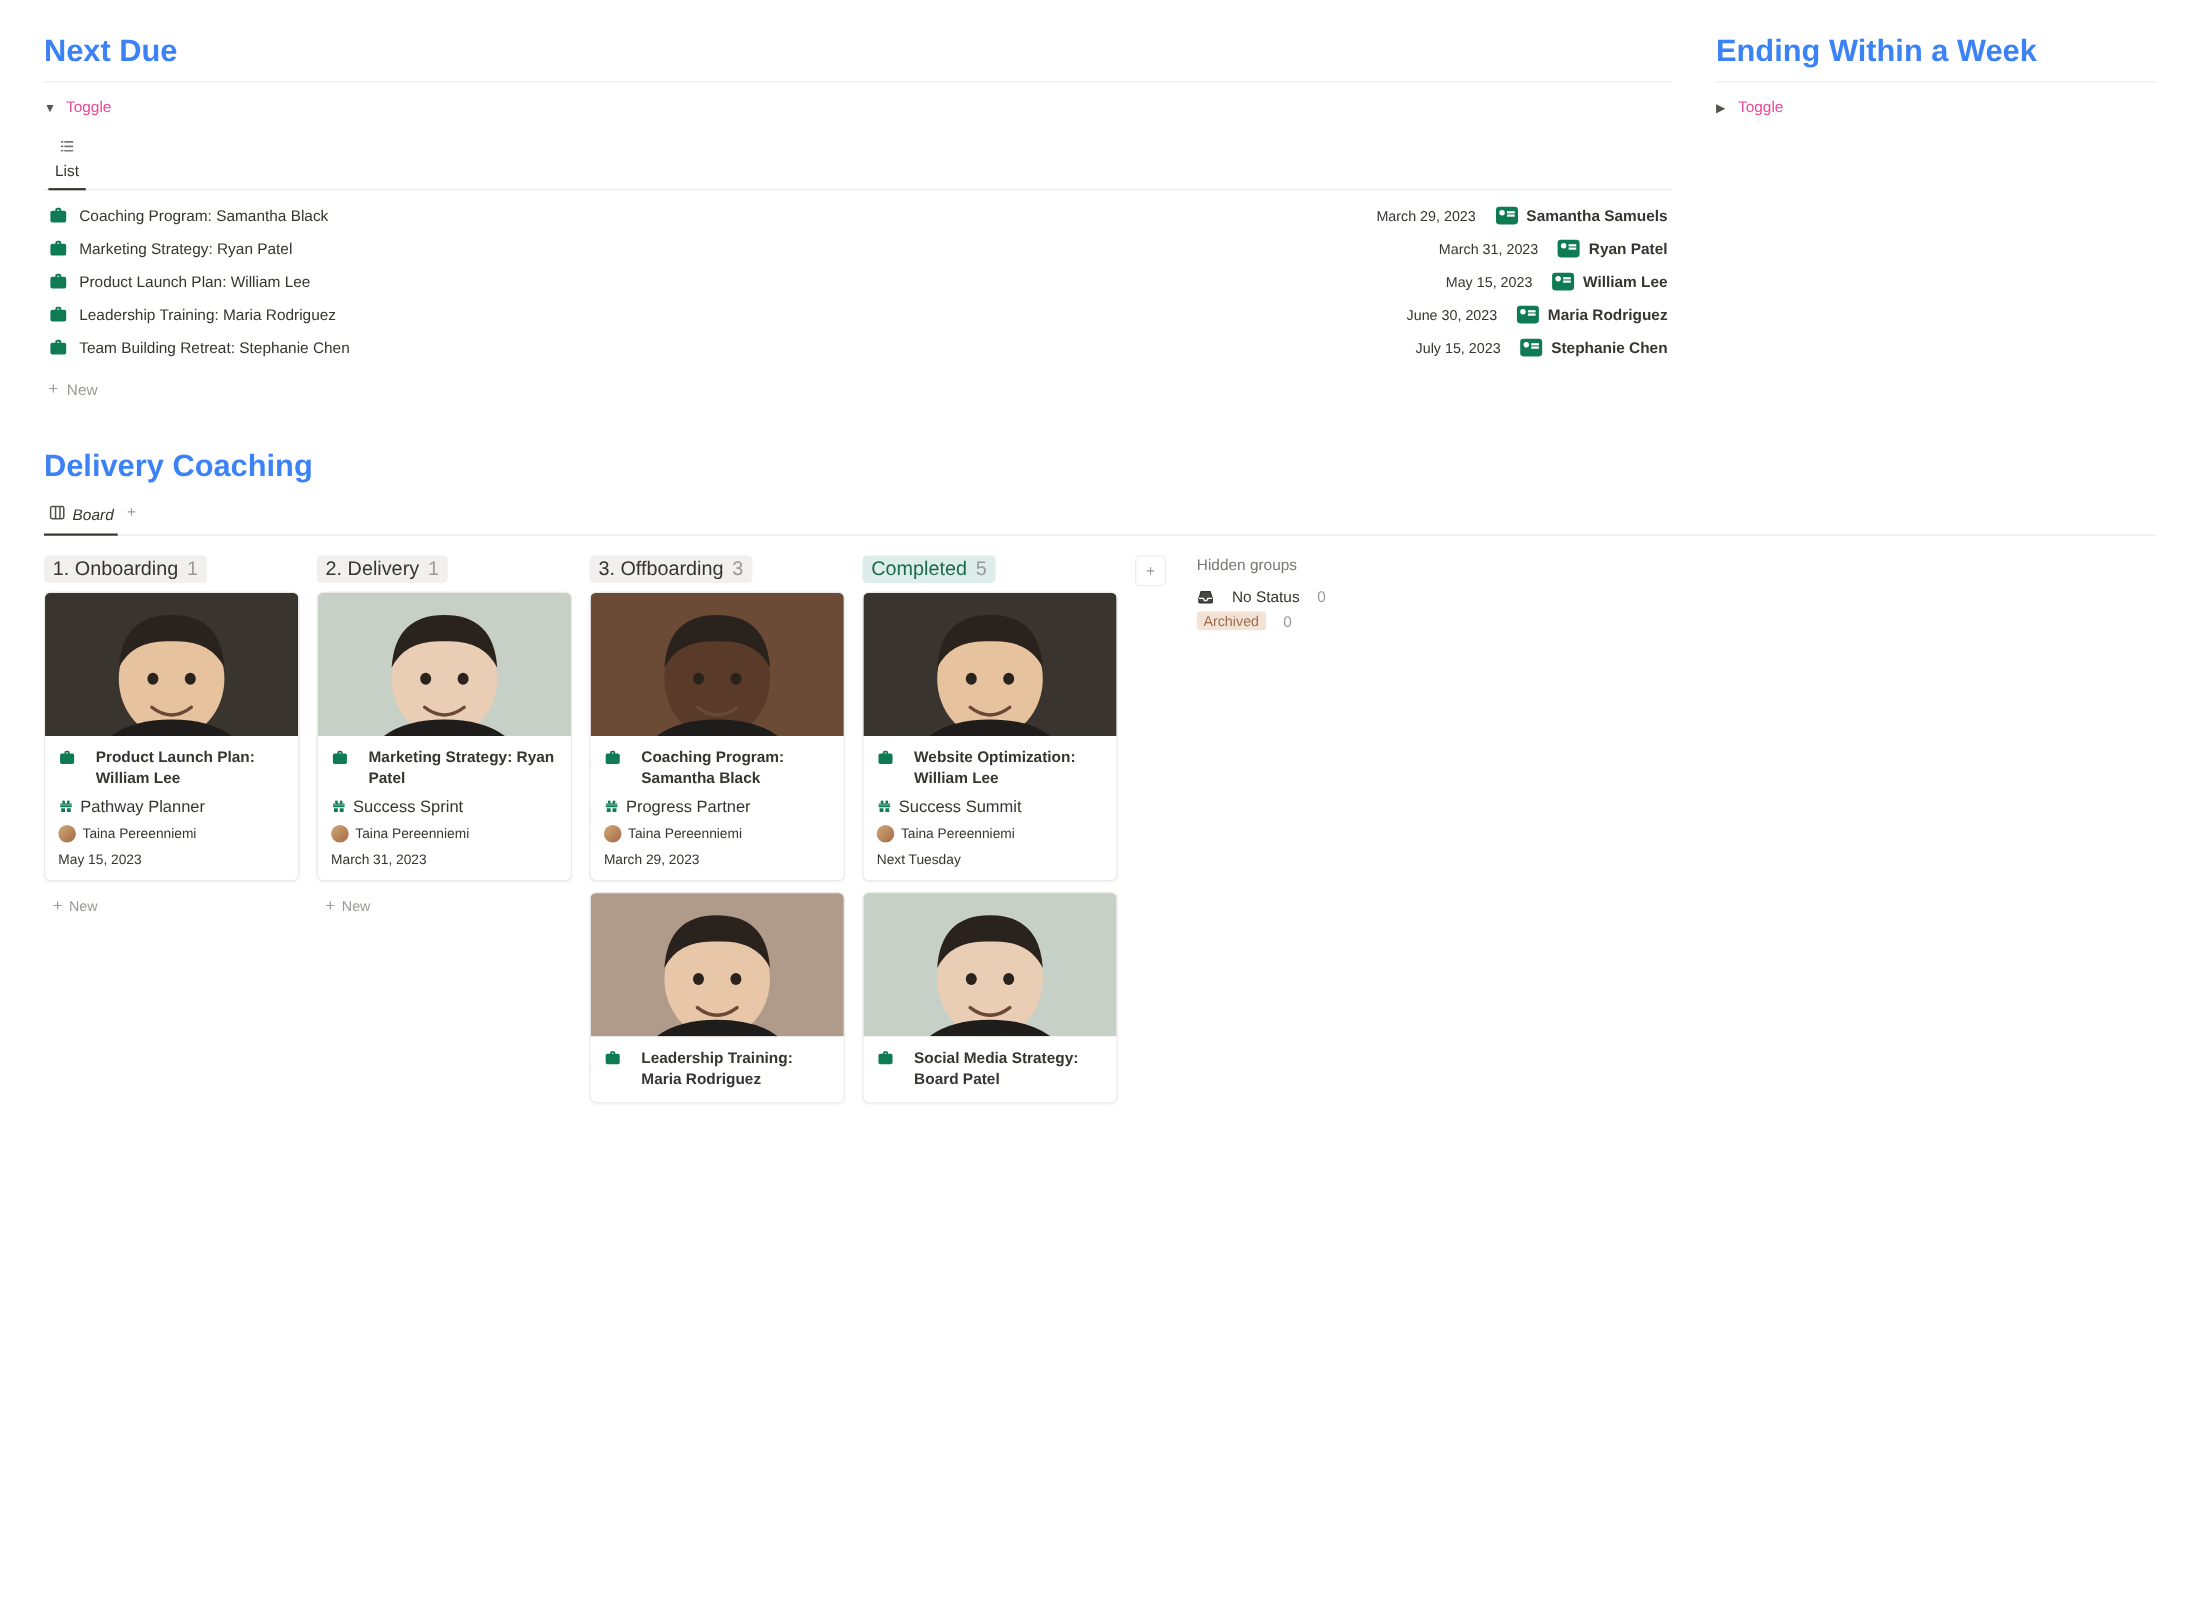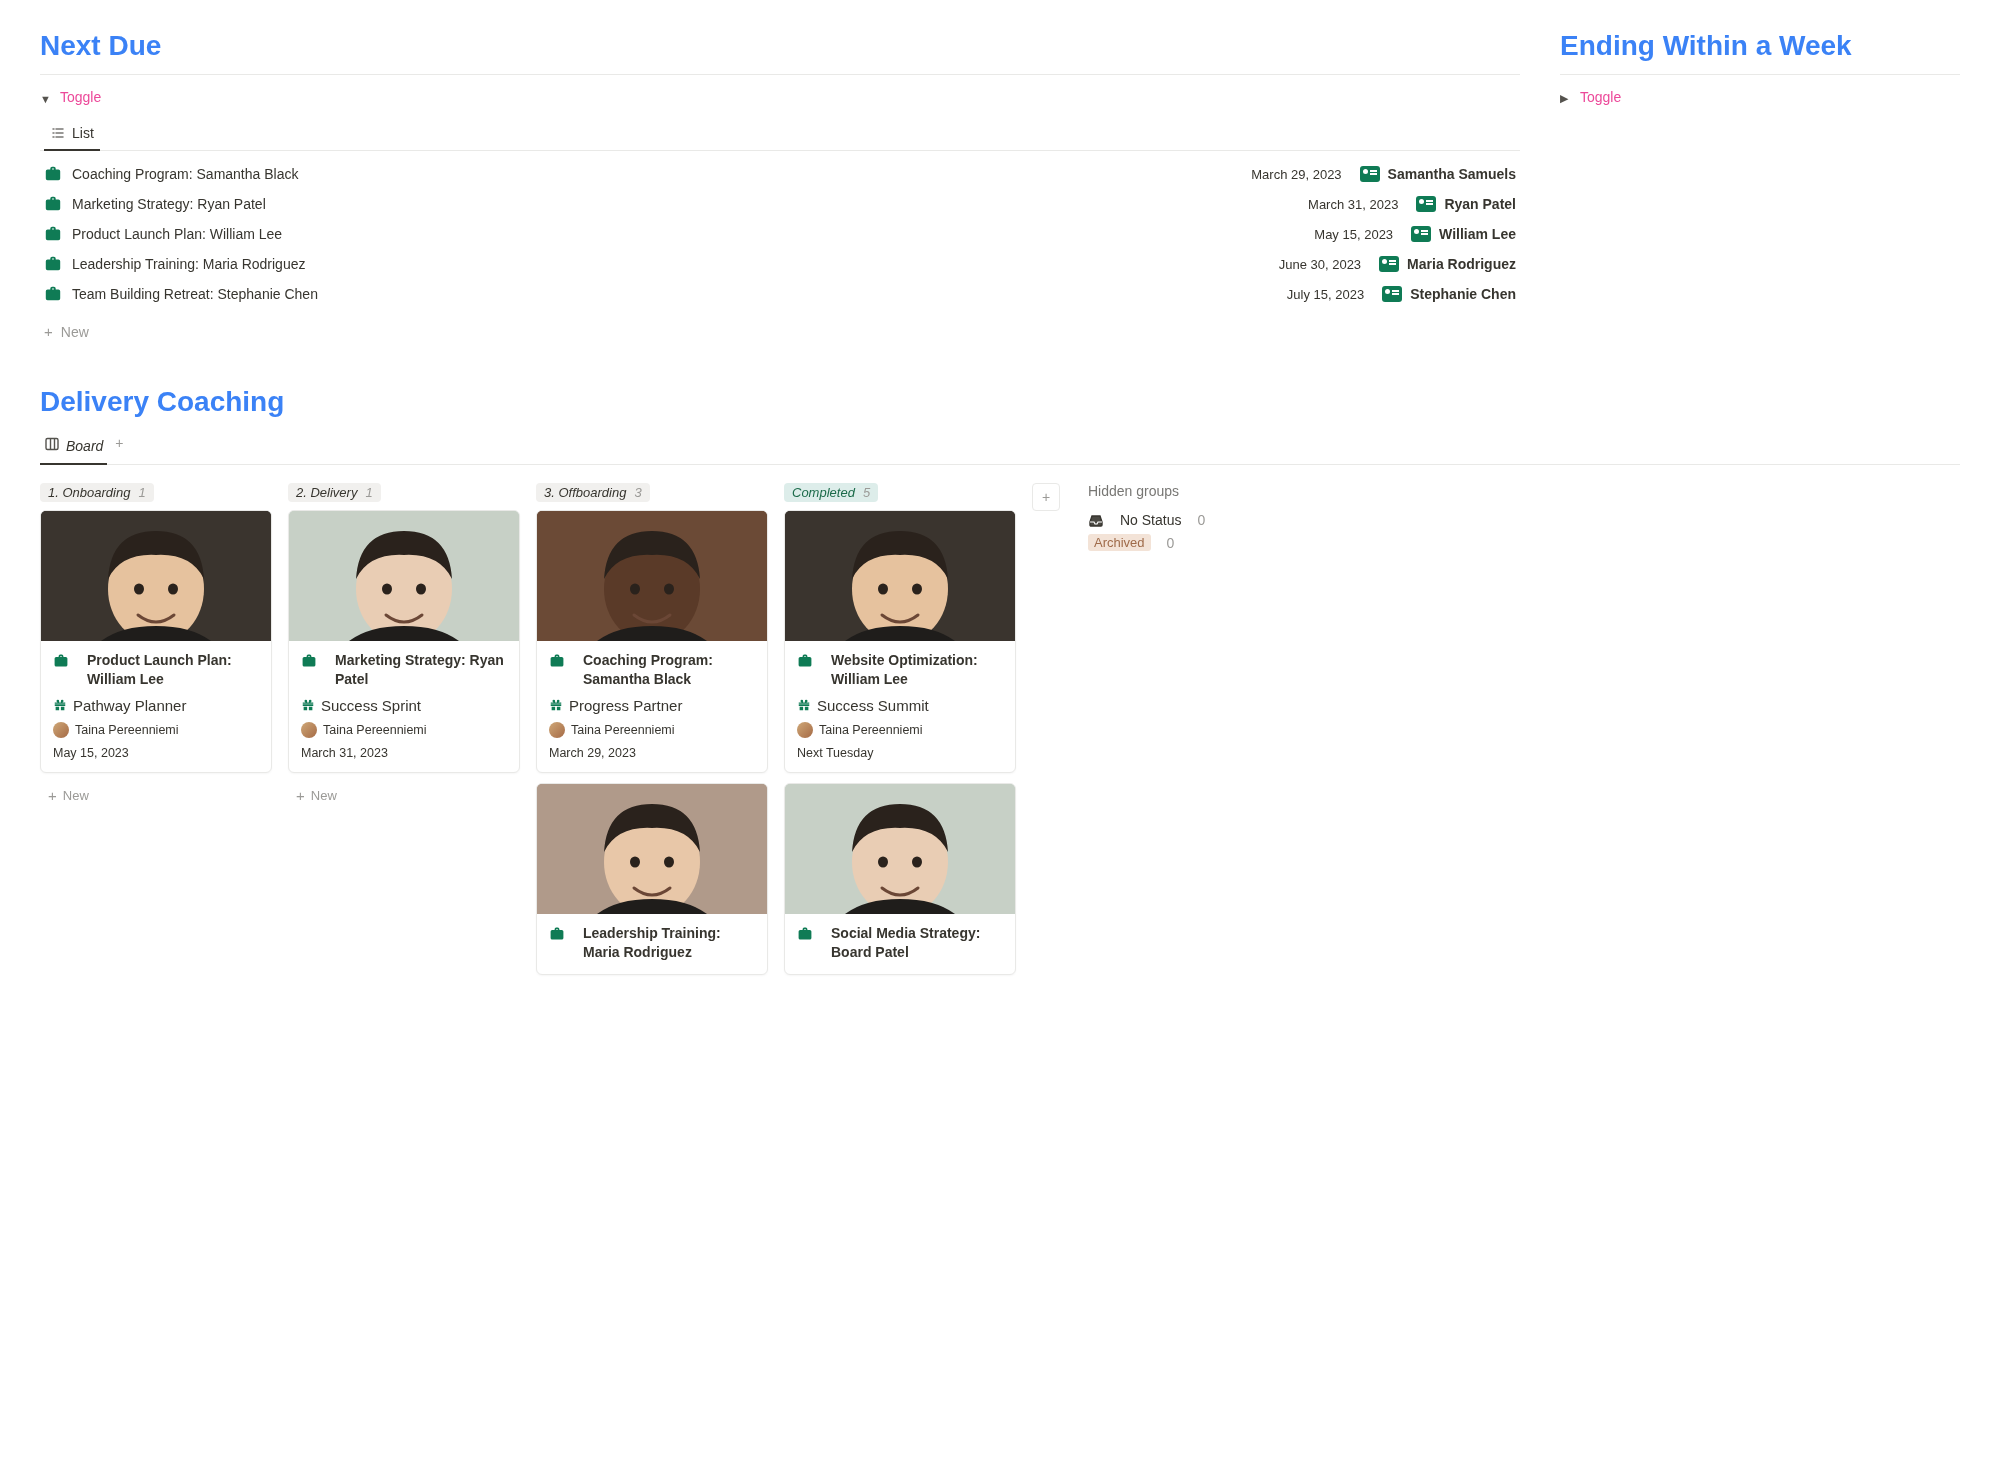--- a/index.html
+++ b/index.html
@@ -48,20 +48,21 @@
 }
 .view-tab {
   display: flex;
   align-items: center;
   gap: 6px;
   padding: 6px 6px 8px;
   font-weight: 500;
   color: #37352f;
   border-bottom: 2px solid #37352f;
   margin-bottom: -1px;
+  flex-direction: column;
 }
 .view-tab .icon { color: #787774; }
 .list-icon { display: inline-flex; }
 
 .list-rows { padding: 8px 0; }
 .list-row {
   display: flex;
   align-items: center;
   padding: 6px 4px;
 }
@@ -127,23 +128,22 @@
   font-style: italic;
 }
 .board-add-tab { color: #9b9a97; padding-bottom: 8px; }
 
 .board { display: flex; gap: 16px; margin-top: 18px; align-items: flex-start; }
 .board-col { width: 232px; flex-shrink: 0; }
 .col-header {
   display: inline-flex; align-items: flex-start; gap: 8px;
   padding: 2px 8px;
   border-radius: 4px;
-  font-size: 13px;
+  font-size: 18px;
   margin-bottom: 8px;
-  font-style: italic;
 }
 .col-header .count { color: #9b9a97; font-weight: 400; }
 .ch-onboarding { background: #f1f0ee; }
 .ch-delivery { background: #f1f0ee; }
 .ch-offboarding { background: #f1f0ee; }
 .ch-completed { background: #ddedea; color: #1c6b4a; }
 
 .card {
   background: #fff;
   border: 1px solid #e9e9e7;

